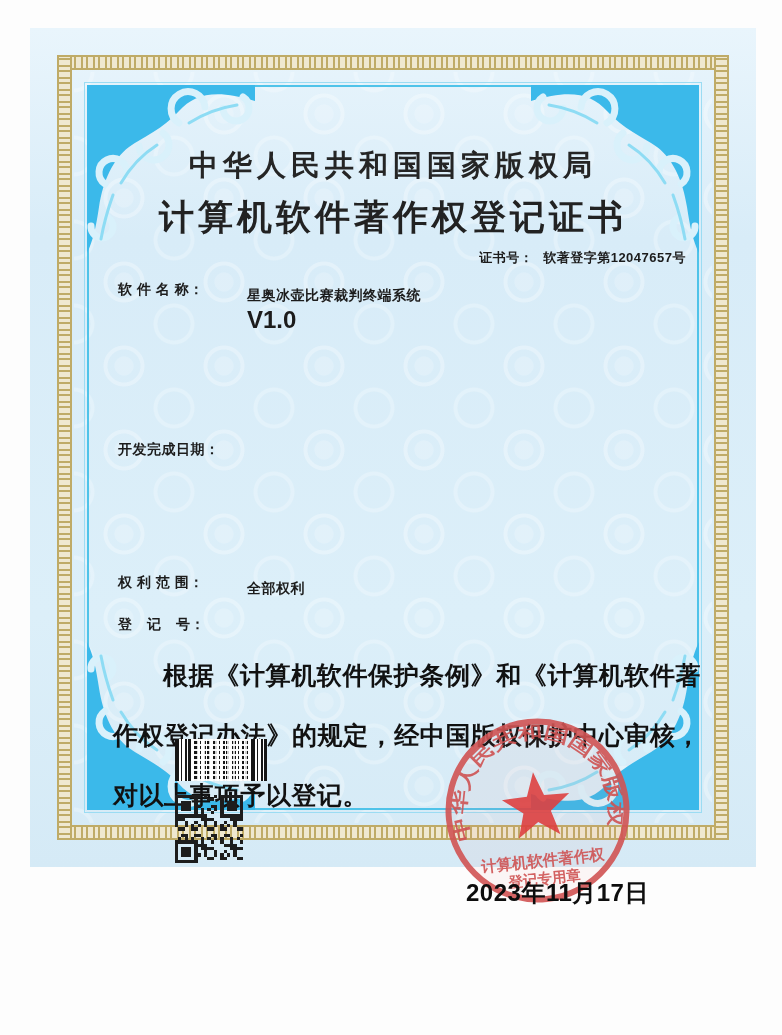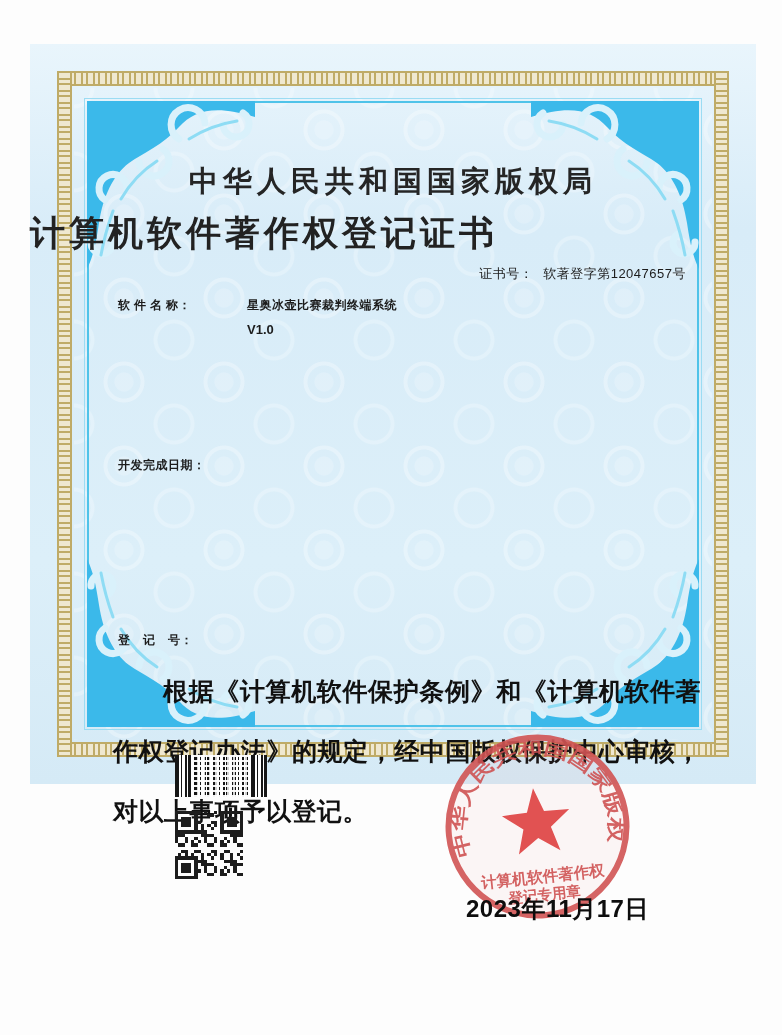--- a/index.html
+++ b/index.html
@@ -1,18 +1,18 @@
 <!DOCTYPE html>
 <html><head>
 <meta charset="utf-8">
 <style>
   html,body{margin:0;padding:0;background:#ffffff;}
   .page{position:relative;width:782px;height:1035px;background:#fdfdfd;overflow:hidden;
         font-family:"Liberation Sans",sans-serif;color:#1c1c1c;}
-  .paper{position:absolute;left:30px;top:44px;width:726px;height:740px;
+  .paper{position:absolute;left:30px;top:28px;width:726px;height:839px;
          background:linear-gradient(180deg,#e9f5fc 0%,#d8ecf8 25%,#dceff9 70%,#d5eaf6 100%);}
   
   .watermark{position:absolute;inset:44px;pointer-events:none;opacity:.55;
     background-image:
       radial-gradient(circle, rgba(255,255,255,0) 16px, rgba(255,255,255,.55) 17px, rgba(255,255,255,.55) 20px, rgba(255,255,255,0) 21px),
       radial-gradient(circle, rgba(255,255,255,.35) 0 9px, rgba(255,255,255,0) 10px),
       radial-gradient(circle, rgba(255,255,255,0) 16px, rgba(255,255,255,.45) 17px, rgba(255,255,255,.45) 20px, rgba(255,255,255,0) 21px);
     background-size:100px 84px,100px 84px,100px 84px;
     background-position:0 0,0 0,50px 42px;}
   
@@ -28,28 +28,28 @@
         outline:1px solid #9bdcf3;outline-offset:2px;pointer-events:none;}
   
   .corner{position:absolute;width:168px;height:168px;}
   .corner.tl{left:57px;top:57px;}
   .corner.tr{right:57px;top:57px;transform:scaleX(-1);}
   .corner.bl{left:57px;bottom:57px;transform:scaleY(-1);}
   .corner.br{right:57px;bottom:57px;transform:scale(-1,-1);}
   
   .t1{position:absolute;left:0;right:0;top:118px;text-align:center;
       font-family:"Liberation Serif",serif;font-weight:bold;font-size:29px;letter-spacing:5px;color:#252525;}
-  .t2{position:absolute;left:0;right:0;top:166px;text-align:left;
+  .t2{position:absolute;left:0;right:0;top:166px;text-align:center;
       font-family:"Liberation Serif",serif;font-weight:bold;font-size:35px;letter-spacing:4px;color:#222;}
-  .certno{position:absolute;right:70px;top:221px;font-size:13px;font-weight:normal;letter-spacing:.5px;margin-left:28px;}
+  .certno{position:absolute;right:70px;top:221px;font-size:13px;font-weight:bold;letter-spacing:.5px;margin-left:28px;}
   .certno .lbl{margin-right:10px;}
-  .frow{position:absolute;left:88px;display:flex;font-weight:bold;font-size:12px;font-family:Liberation Serif, serif;}
+  .frow{position:absolute;left:88px;display:flex;font-weight:bold;font-size:14px;}
   .frow .flabel{width:128px;flex:0 0 128px;letter-spacing:.5px;}
-  .frow .fvalue{margin-left:1px;letter-spacing:.5px;}
-  .ver{position:absolute;left:217px;top:278px;font-weight:bold;font-size:13px;}
+  .frow .fvalue{margin-left:1px;letter-spacing:.5px;margin-top:6px;}
+  .ver{position:absolute;left:217px;top:278px;font-weight:bold;font-size:24px;}
   .stmt{position:absolute;left:83px;top:618px;width:588px;
         font-family:"Liberation Serif",serif;font-weight:bold;font-size:25px;line-height:60px;
         text-align:justify;text-indent:2em;letter-spacing:.5px;color:#111;}
   
   .barcode{position:absolute;left:145px;top:711px;width:92px;height:42px;background:#fff;overflow:hidden;}
   .barcode .bars{position:absolute;inset:0;
     background:repeating-linear-gradient(90deg,#161616 0 4px,#fff 4px 6px,#161616 6px 7px,#fff 7px 10px,#161616 10px 12px,#fff 12px 13px,#161616 13px 16px,#fff 16px 19px);}
   .barcode .matrix{position:absolute;left:16px;right:18px;top:0;bottom:0;
     background:
       repeating-linear-gradient(0deg, rgba(255,255,255,.95) 0 2px, rgba(255,255,255,0) 2px 5px),
@@ -144,20 +144,24 @@
       <span class="lbl">证书号：</span><span>软著登字第12047657号</span>
     </div>
 
     <div class="frow" style="top:253px">
       <span class="flabel">软 件 名 称：</span>
       <span class="fvalue">星奥冰壶比赛裁判终端系统</span>
     </div>
     <div class="ver">V1.0</div>
     <div class="frow" style="top:413px">
       <span class="flabel">开发完成日期：</span>
+    </div>
+    <div class="frow" style="top:546px">
+      <span class="flabel">权 利 范 围：</span>
+      <span class="fvalue">全部权利</span>
     </div>
     <div class="frow" style="top:588px">
       <span class="flabel">登　记　号：</span>
     </div>
 
     <div class="stmt">根据《计算机软件保护条例》和《计算机软件著作权登记办法》的规定，经中国版权保护中心审核，对以上事项予以登记。</div>
 
     <div class="barcode">
       <div class="bars"></div>
       <div class="matrix"></div>

